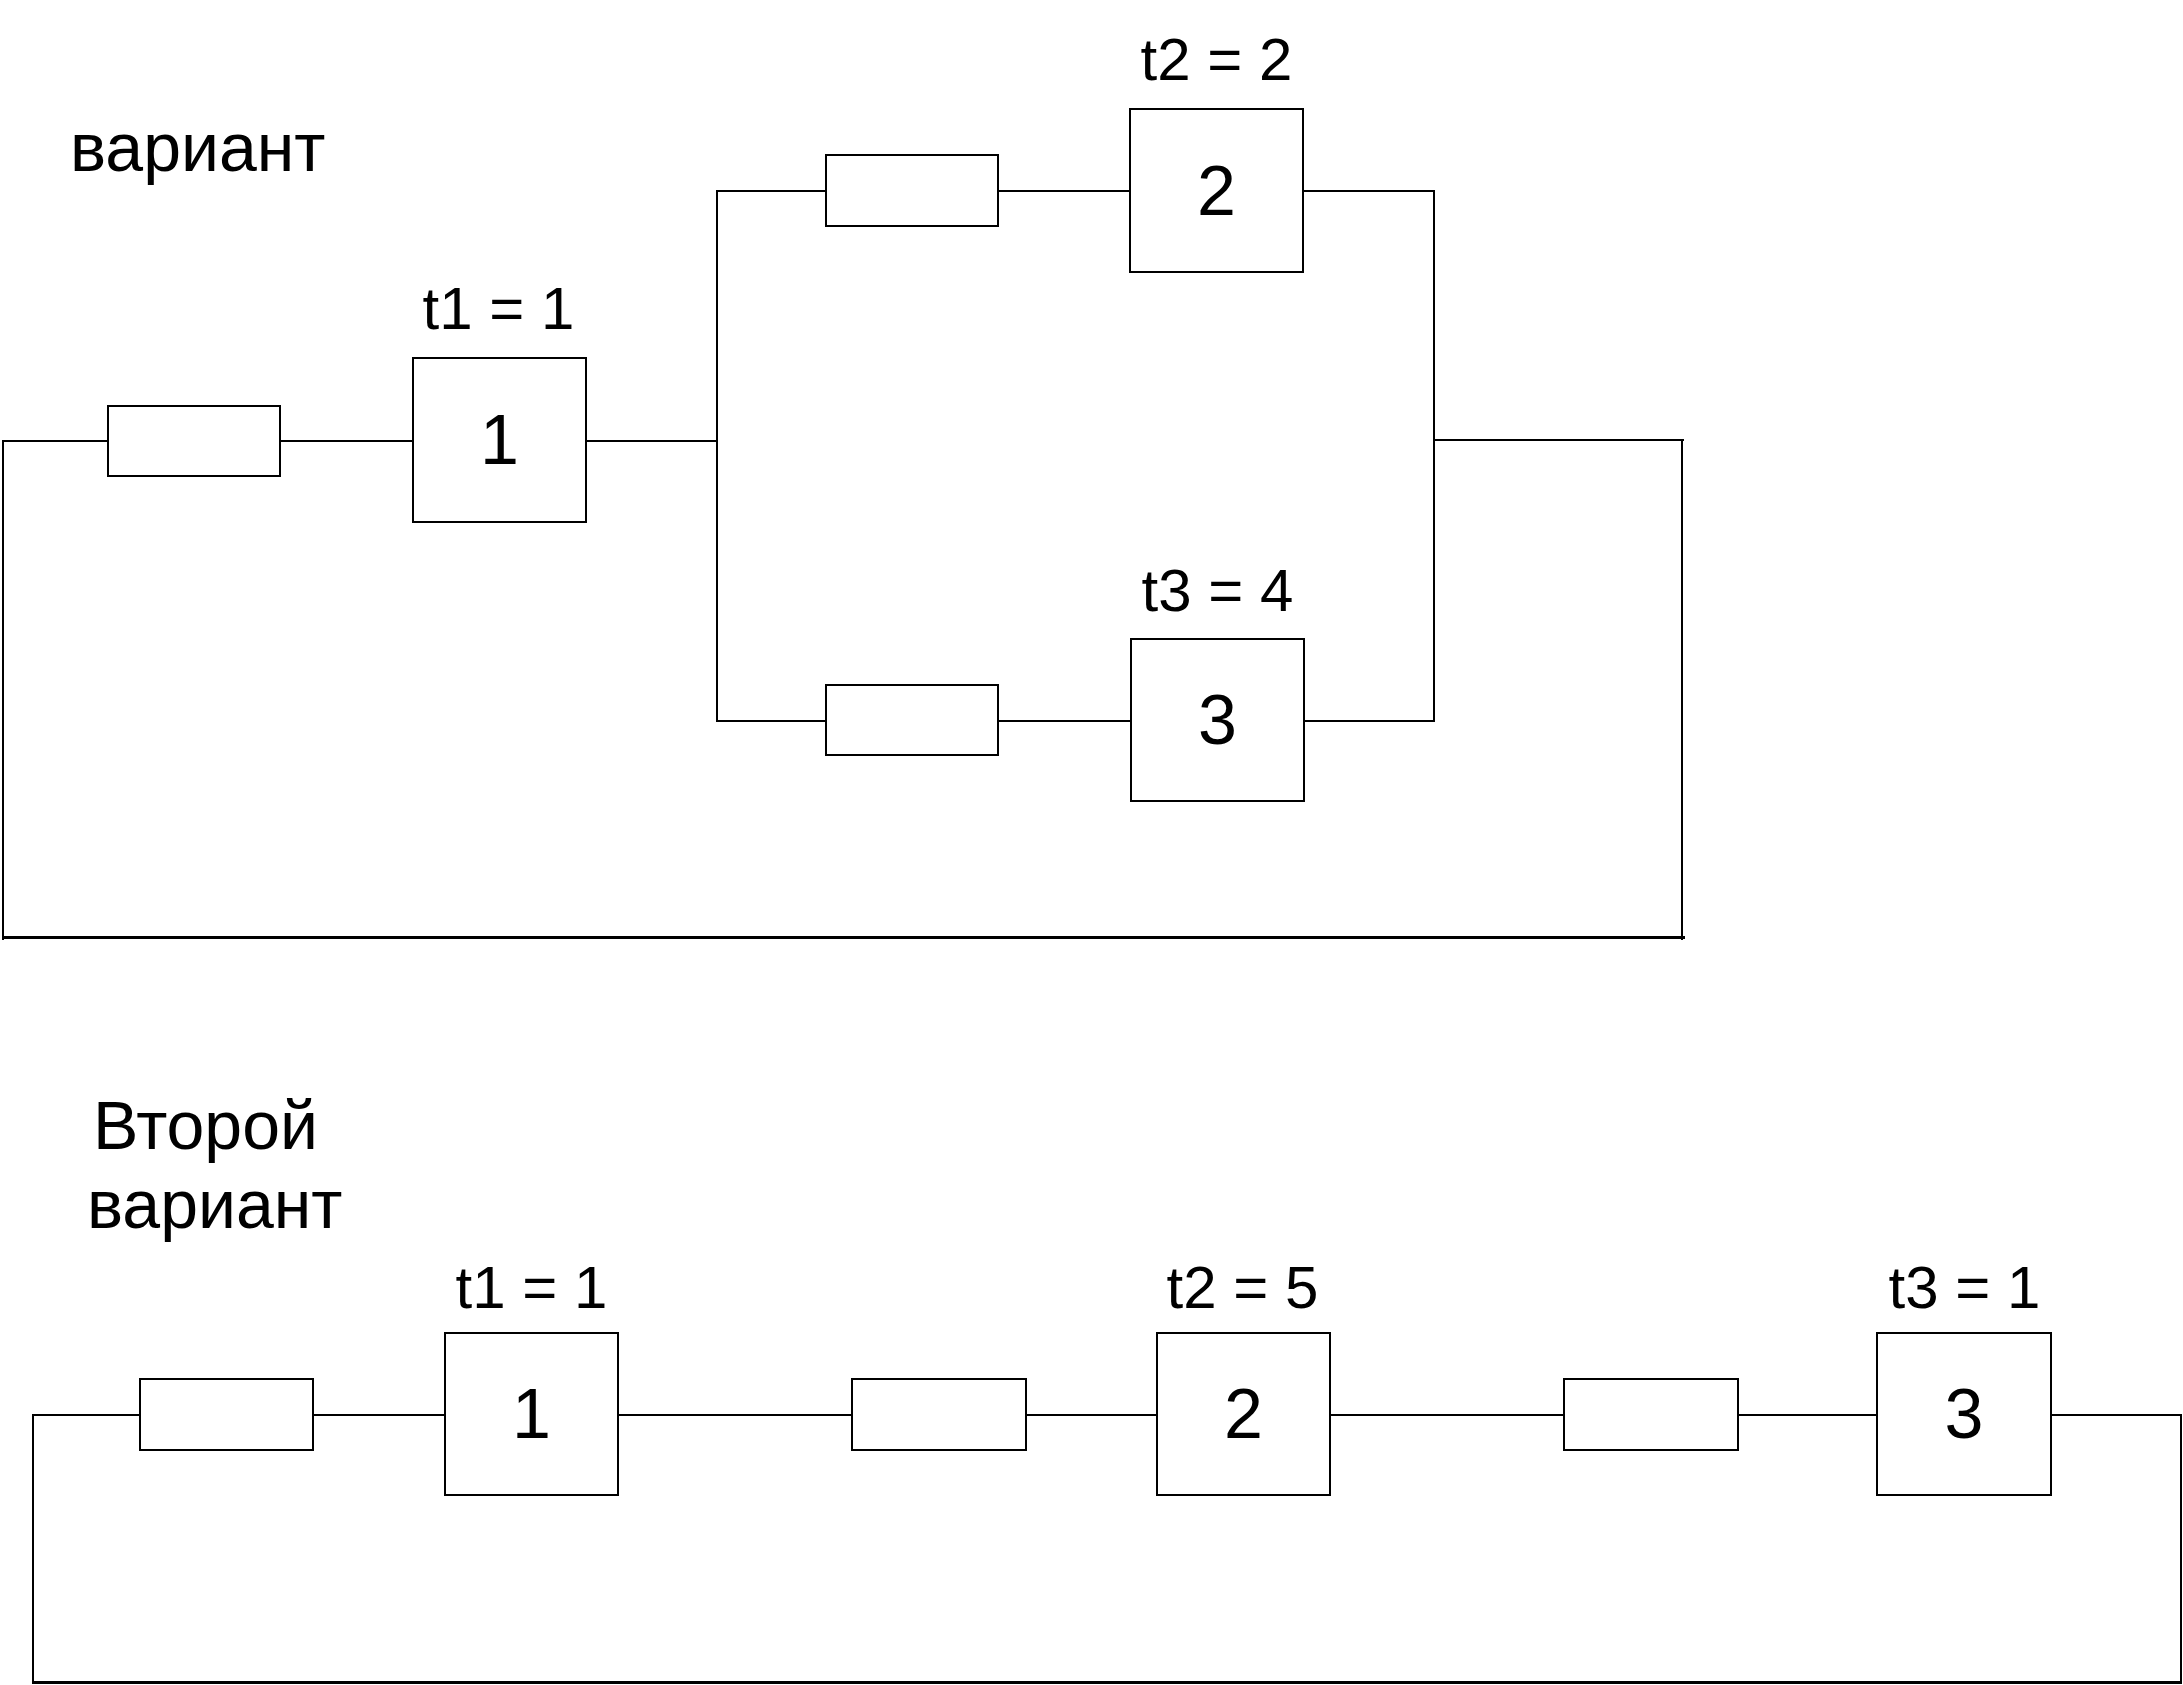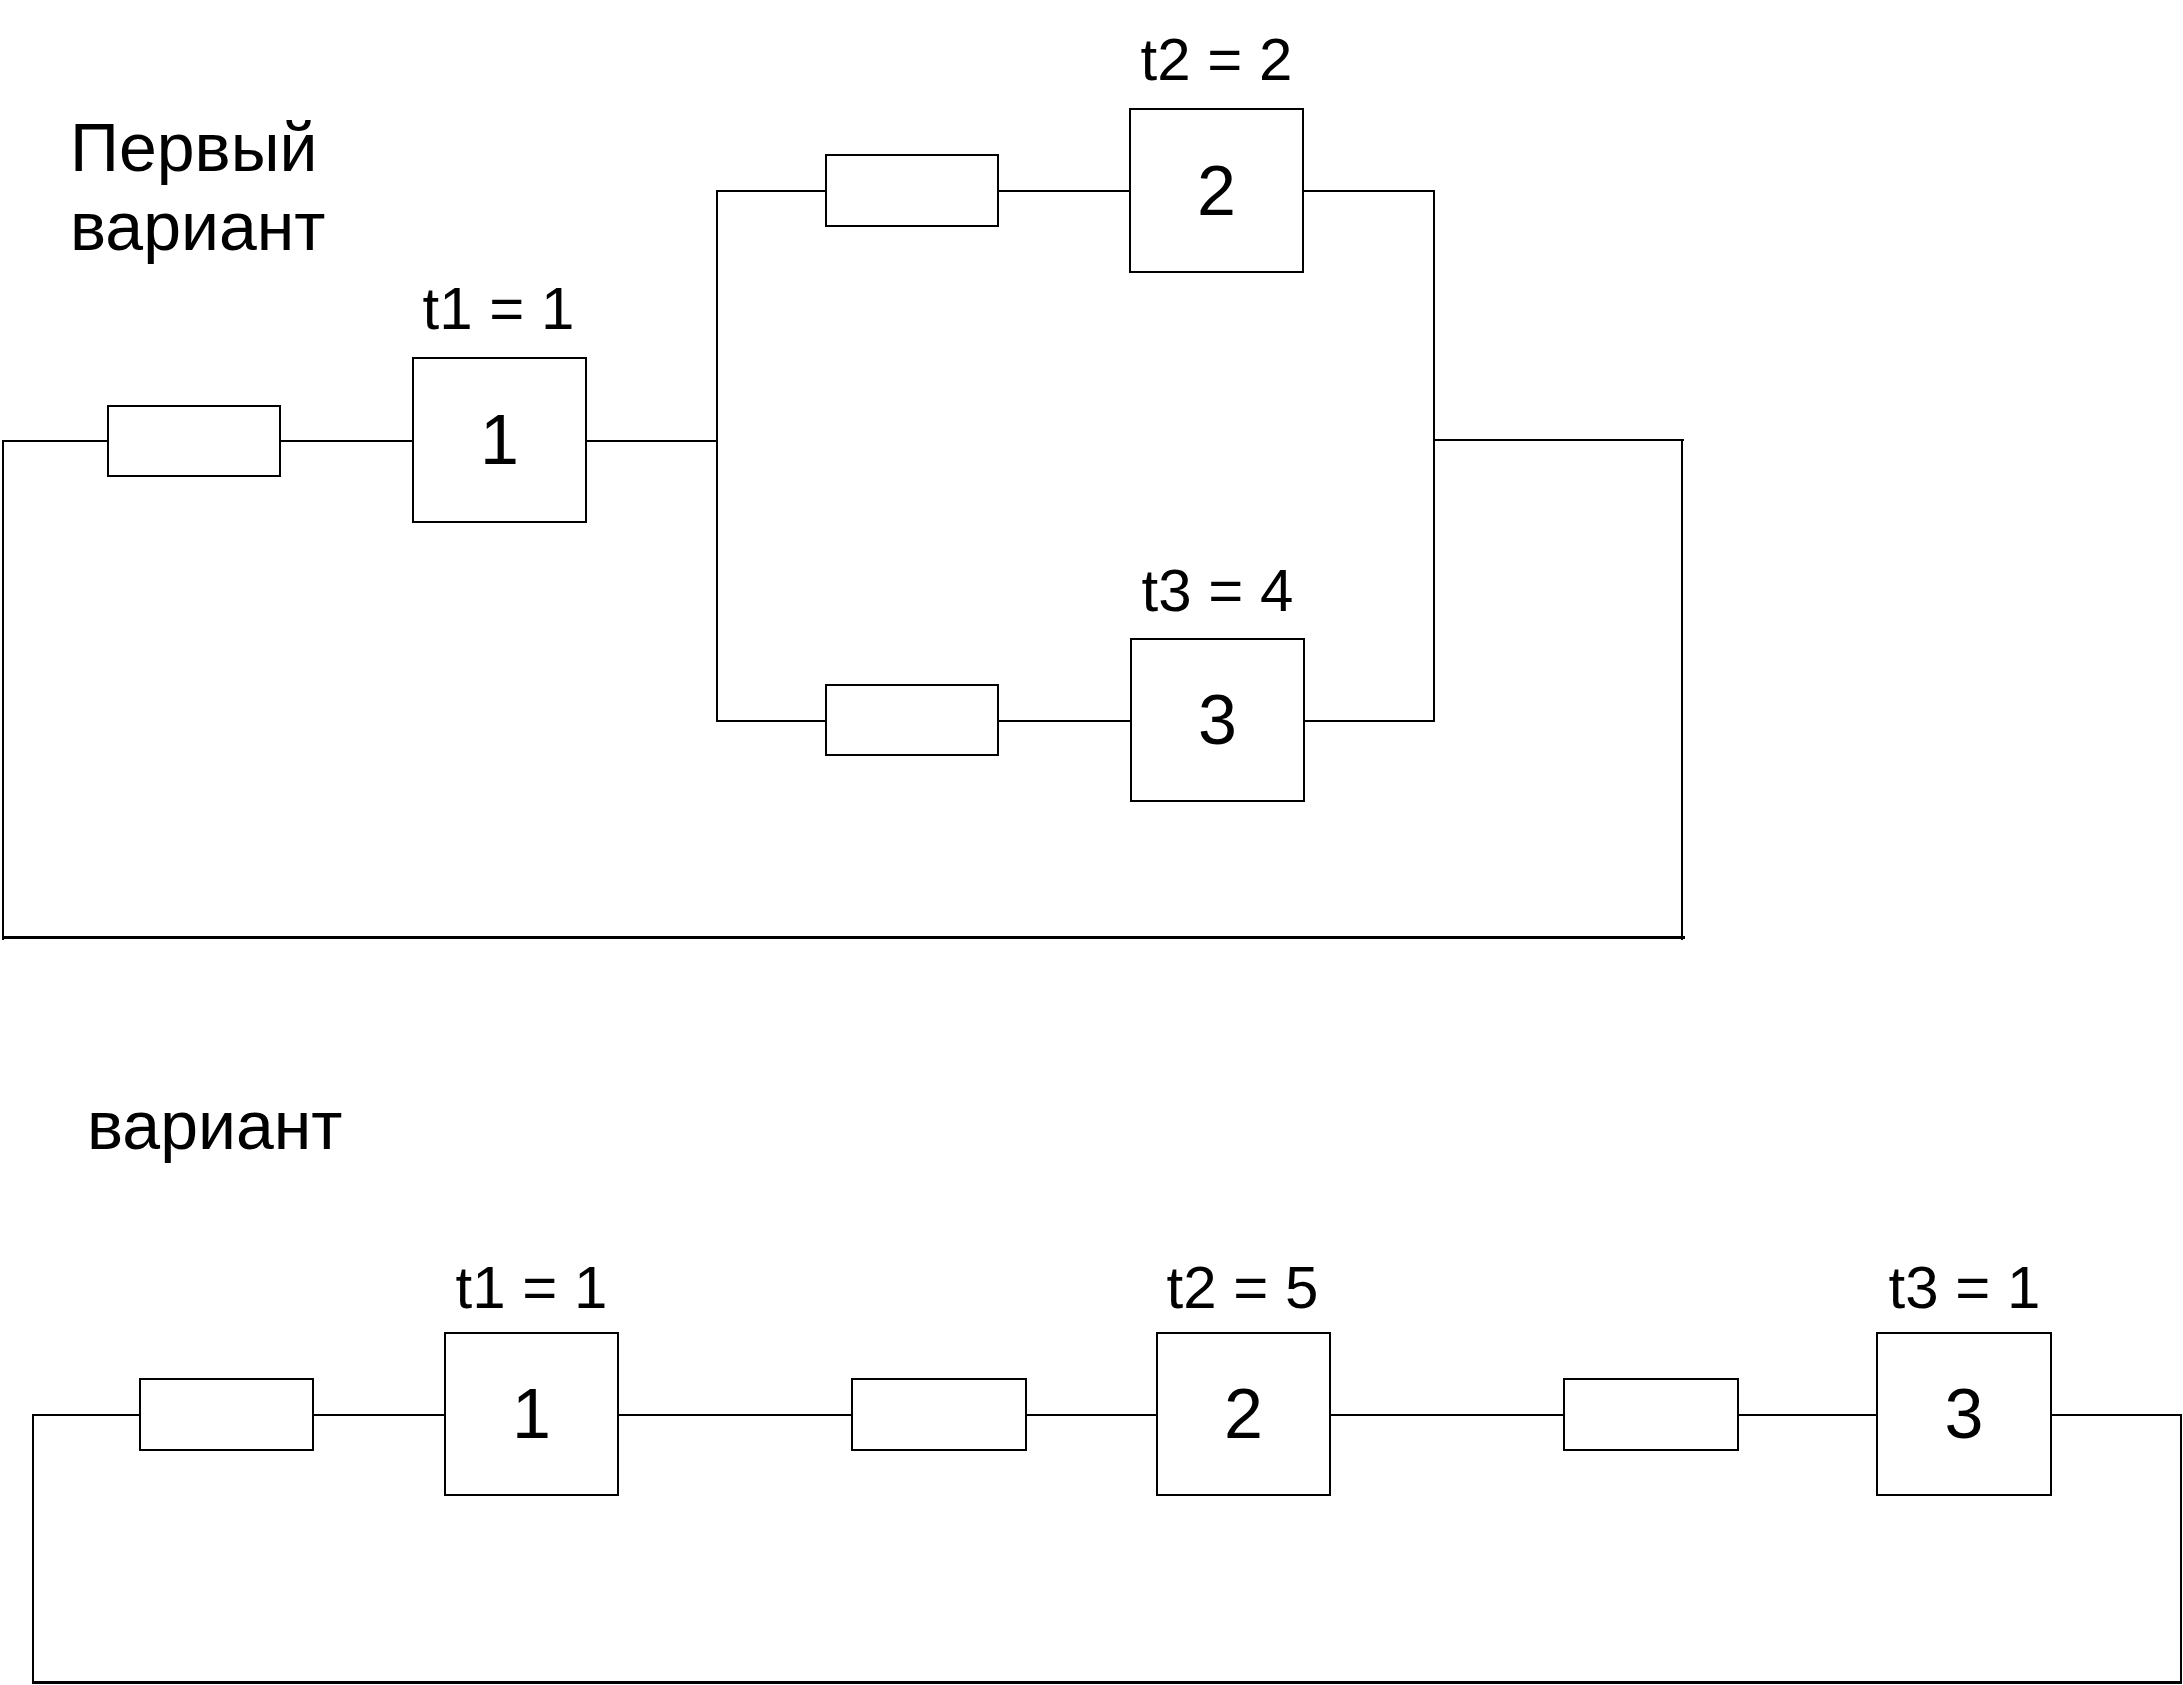--- a/index.html
+++ b/index.html
@@ -55,21 +55,20 @@
   }
 </style>
 </head>
 <body>
 
 <div id="canvas">
 
   <div>
 
     <div class="title" style="left:70px; top:108px;">
-      <div>Первый</div>
       <div>вариант</div>
     </div>
 
     <div class="wire h" style="left:1.6px; top:440px; width:716px;"></div>
     <div class="wire v" style="left:1.6px; top:440px; height:500px;"></div>
     <div class="wire h thick" style="left:1.6px; top:936px; width:1683px;"></div>
     <div class="wire v" style="left:1681px; top:440px; height:500px;"></div>
     <div class="wire h" style="left:1433px; top:439px; width:251px;"></div>
     <div class="wire v" style="left:716px; top:190px; height:532px;"></div>
     <div class="wire v" style="left:1433px; top:190px; height:532px;"></div>
@@ -90,20 +89,21 @@
     </div>
 
     <div class="tlabel" style="left:380px; top:255px;">t1 = 1</div>
     <div class="tlabel" style="left:1098px; top:6.3px;">t2 = 2</div>
     <div class="tlabel" style="left:1099px; top:537px;">t3 = 4</div>
   </div>
 
   <div>
 
     <div class="title" style="left:87px; top:1086px;">
+      <div>Второй</div>
       <div>вариант</div>
     </div>
 
     <div class="wire h" style="left:32px; top:1414px; width:2150px;"></div>
     <div class="wire v" style="left:32px; top:1414px; height:270px;"></div>
     <div class="wire h thick" style="left:32px; top:1681px; width:2150px;"></div>
     <div class="wire v" style="left:2180px; top:1414px; height:270px;"></div>
 
     <div class="box" style="left:139px; top:1378px; width:175px; height:73px;"></div>
     <div class="box block" style="left:444px; top:1332px; width:175px; height:164px;">

